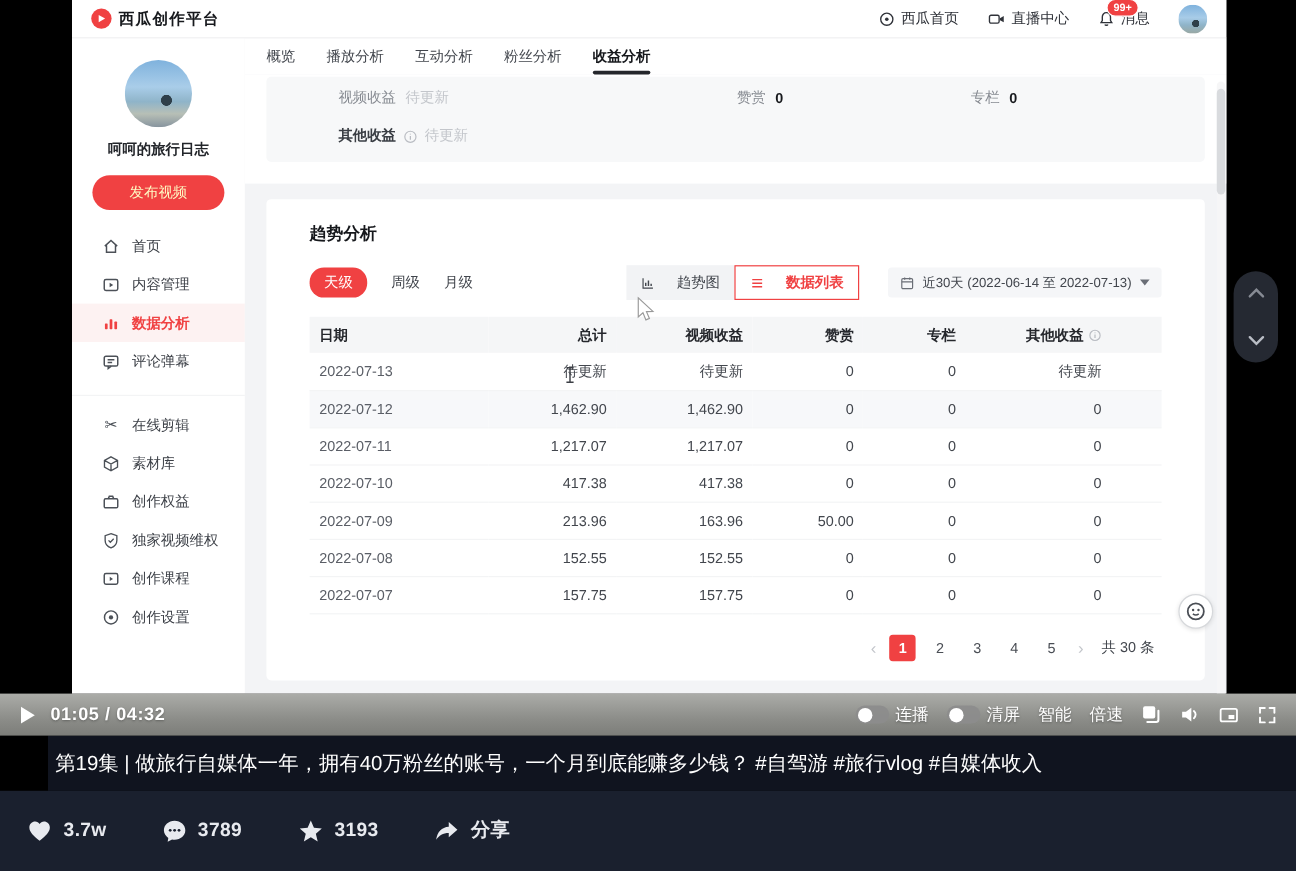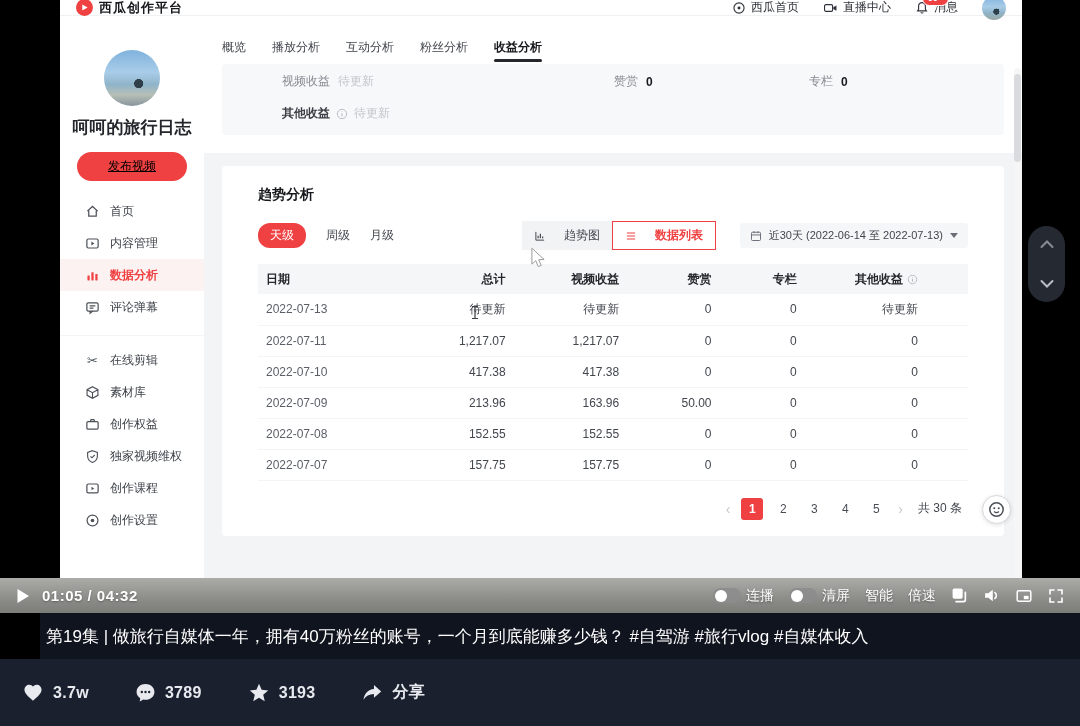--- a/index.html
+++ b/index.html
@@ -2,39 +2,39 @@
 <html><head>
 <meta charset="utf-8">
 <style>
   * { margin:0; padding:0; box-sizing:border-box; }
   body { background:#000; font-family:"Liberation Sans","DejaVu Sans",sans-serif; }
   .stage { position:relative; width:1080px; height:726px; background:#000; overflow:hidden; }
 
   
   .screen { position:absolute; left:60px; top:0; width:962px; height:578px; background:#fff; overflow:hidden; }
 
-  .topbar { height:16px; background:#fff; border-bottom:1px solid #f0f1f2; display:flex; align-items:center; padding:0 16px; position:relative; z-index:3; }
+  .topbar { height:32px; background:#fff; border-bottom:1px solid #f0f1f2; display:flex; align-items:center; padding:0 16px; position:relative; z-index:3; }
   .logo { display:flex; align-items:center; gap:6px; }
   .logo-mark { width:17px; height:17px; border-radius:50%; background:#f04142; display:flex; align-items:center; justify-content:center; }
   .logo-text { font-size:13px; font-weight:bold; color:#17191d; letter-spacing:1px; }
   .topnav { margin-left:auto; display:flex; align-items:center; gap:24px; font-size:12px; color:#2f3239; }
   .topnav-item { display:flex; align-items:center; gap:5px; cursor:pointer; }
   .bell-wrap { position:relative; }
   .msg-badge { position:absolute; top:-8px; left:7px; background:#f04142; color:#fff; font-size:9px; line-height:1; padding:2px 5px; border-radius:8px; border:1px solid #fff; font-weight:bold; }
   .top-avatar { width:24px; height:24px; border-radius:50%; background:
      radial-gradient(circle at 60% 65%, #2e3f4a 0 14%, rgba(0,0,0,0) 15%),
      linear-gradient(180deg,#7fb2dd 0%,#a8cce8 45%,#8fb4c9 70%,#9aa8a3 100%); }
 
   .sidebar { position:absolute; left:0; top:32px; width:144px; bottom:0; background:#fff; }
   .user-block { text-align:center; padding-top:18px; }
   .side-avatar { width:56px; height:56px; border-radius:50%; margin:0 auto; background:
      radial-gradient(circle at 62% 60%, #2e3f4a 0 9%, rgba(0,0,0,0) 10%),
      linear-gradient(180deg,#7fb2dd 0%,#a9cde9 40%,#8fb4c9 62%,#b7bfb6 80%,#87949e 100%); }
-  .side-name { margin-top:10px; font-size:17px; font-weight:bold; color:#23262b; }
-  .publish-btn { margin:13px auto 0; width:110px; height:29px; border-radius:16px; background:#f04142; color:#000000; font-size:12px; display:flex; align-items:center; justify-content:center; cursor:pointer;text-decoration:underline; }
+  .side-name { margin-top:10px; font-size:12px; font-weight:bold; color:#23262b; }
+  .publish-btn { margin:13px auto 0; width:110px; height:29px; border-radius:16px; background:#f04142; color:#fef9c3; font-size:12px; display:flex; align-items:center; justify-content:center; cursor:pointer; }
   .menu { margin-top:14px; }
   .menu-item { display:flex; align-items:center; gap:10px; height:32px; padding-left:25px; font-size:12px; color:#3b3f46; cursor:pointer; }
   .menu-item .mi-label { line-height:1; }
   .menu-item.active { color:#f04142; background:#fdf2f2; font-weight:bold; }
   .menu-group2 { margin-top:12px; border-top:1px solid #f3f4f5; padding-top:8px; }
   .mi-ic { width:15px; height:15px; flex:0 0 15px; }
   .scissors-glyph { font-size:13px; color:#4c5158; width:15px; text-align:center; }
 
   .main { position:absolute; left:144px; top:32px; right:0; bottom:0; background:#f3f4f6; }
   .tabbar { height:30px; background:#fff; display:flex; align-items:stretch; gap:26px; padding:0 18px; font-size:12px; color:#41454c; }
@@ -341,20 +341,28 @@
             </thead>
             <tbody>
               <tr>
                   <td>2022-07-13</td>
                   <td>待更新</td>
                   <td>待更新</td>
                   <td>0</td>
                   <td>0</td>
                   <td>待更新</td>
                 </tr>
+              <tr class="hl">
+                  <td>2022-07-12</td>
+                  <td>1,462.90</td>
+                  <td>1,462.90</td>
+                  <td>0</td>
+                  <td>0</td>
+                  <td>0</td>
+                </tr>
               <tr>
                   <td>2022-07-11</td>
                   <td>1,217.07</td>
                   <td>1,217.07</td>
                   <td>0</td>
                   <td>0</td>
                   <td>0</td>
                 </tr>
               <tr>
                   <td>2022-07-10</td>

